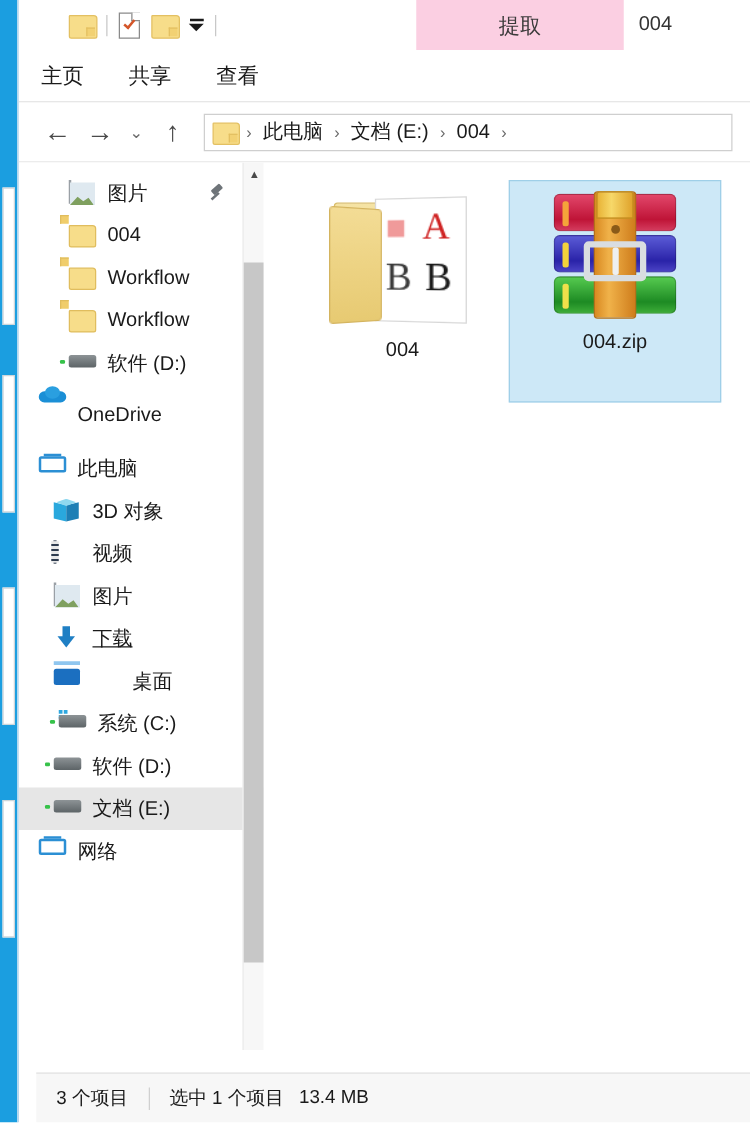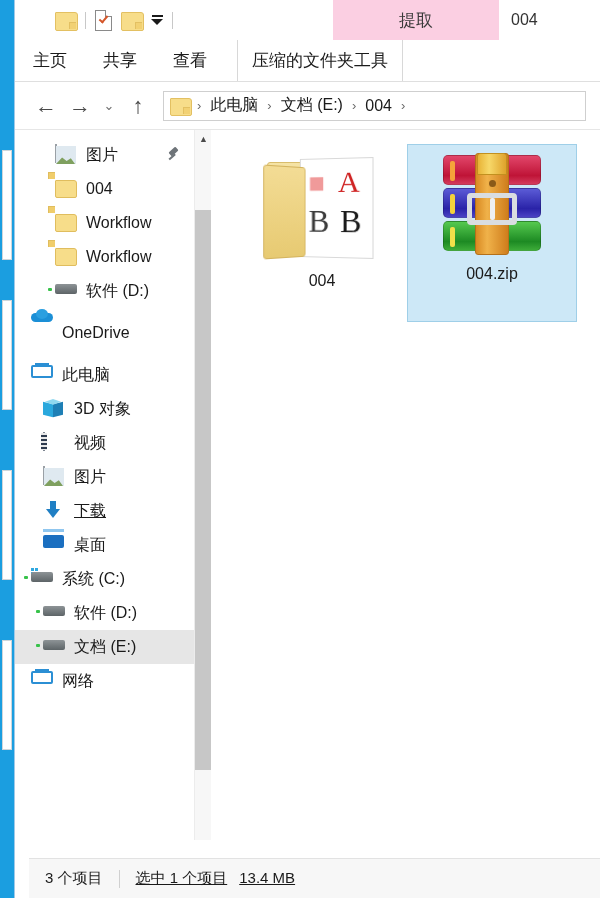--- a/index.html
+++ b/index.html
@@ -490,21 +490,21 @@
   .statusbar {
     position: absolute; left: 14px; bottom: 0;
     width: 586px; height: 40px;
     background: #f7f7f7;
     border-top: 1px solid #e2e2e2;
     display: flex; align-items: center;
     font-size: 15px; color: #1a1a1a;
   }
   .st-items { padding-left: 16px; }
   .st-sep { width: 1px; height: 18px; background: #d0d0d0; margin: 0 16px; }
-  .st-sel { display: flex; gap: 12px; text-decoration: underline; }
+  .st-sel { display: flex; gap: 12px; }
 
   
   .watermark {
     position: absolute; left: 0px; bottom: 30px;
     width: 340px; height: 140px;
     pointer-events: none;
   }
   .wm-text {
     position: absolute; left: 88px; top: 4px;
     font-size: 68px; font-weight: bold; color: #ef3b32;
@@ -610,21 +610,20 @@
       </div>
 
       <div class="ctx-header">提取</div>
       <div class="win-title">004</div>
     </div>
 
     <div class="tabrow">
       <div class="tab">主页</div>
       <div class="tab">共享</div>
       <div class="tab">查看</div>
-      <div class="tab ctx">压缩的文件夹工具</div>
     </div>
 
     <div class="navbar">
       <div class="navbtn">←</div>
       <div class="navbtn">→</div>
       <div class="navbtn small">⌄</div>
       <div class="navbtn">↑</div>
 
       <div class="addressbar">
         <div class="crumb-folder"></div>
@@ -709,28 +708,28 @@
 
 
         <div class="sb-item" style="padding-left:28px;text-decoration:underline;">
           <span class="sb-ico">
             <span class="ic-dl"><span class="shaft"></span><span class="head"></span></span>
           </span>
           <span class="sb-label">下载</span>
         </div>
 
 
-        <div class="sb-item" style="padding-left:28px;">
+        <div class="sb-item" style="padding-left:28px;gap:32px;">
           <span class="sb-ico">
             <span class="ic-desktop"><span class="scr"></span><span class="bar"></span></span>
           </span>
           <span class="sb-label">桌面</span>
         </div>
 
-        <div class="sb-item" style="padding-left:16px;">
+        <div class="sb-item" style="padding-left:32px;">
           <span class="sb-ico">
             <span class="ic-drive">
               <span class="win">
                   <i></i>
                   <i></i>
                   <i></i>
                   <i></i>
                 </span>
               <span class="case"></span><span class="led"></span>
             </span>

